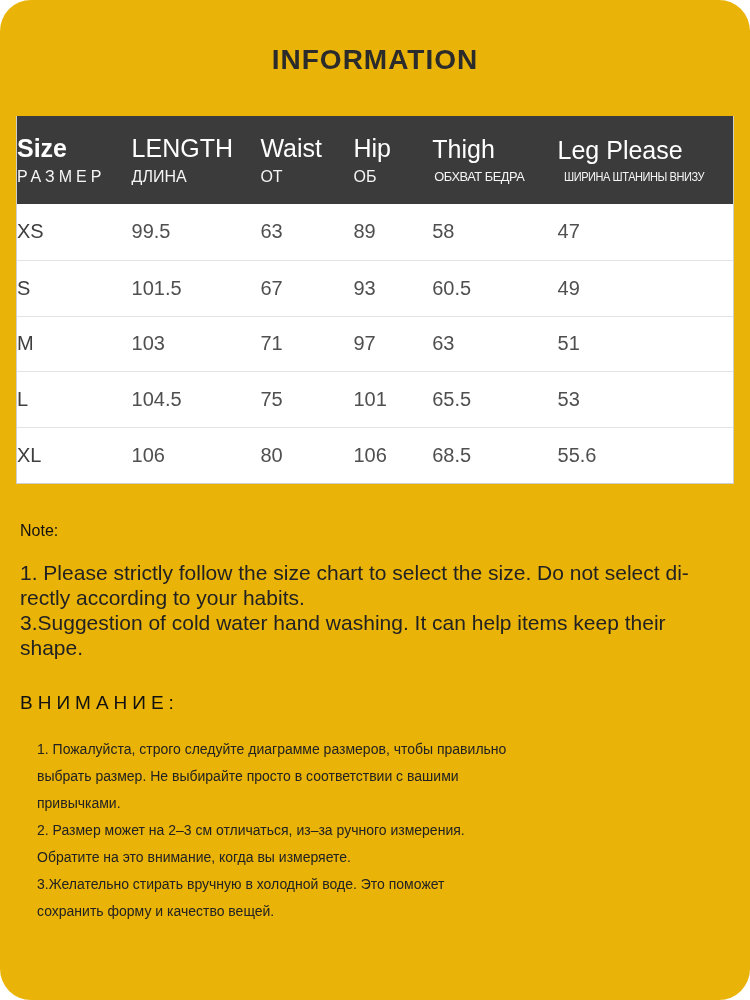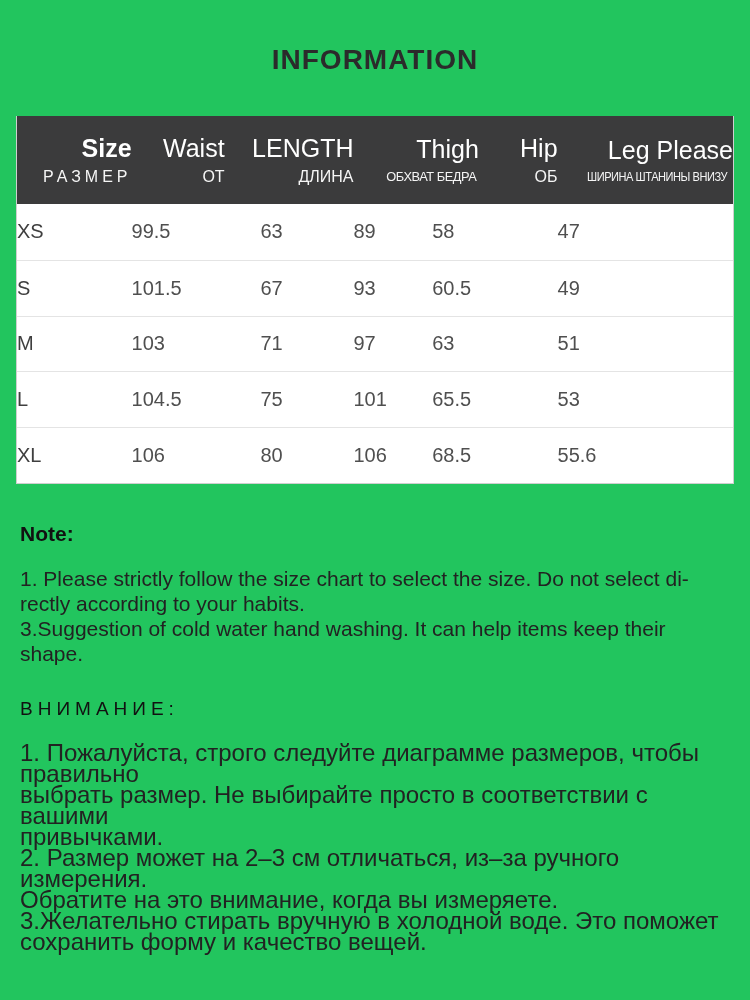--- a/index.html
+++ b/index.html
@@ -5,21 +5,21 @@
   * { margin: 0; padding: 0; box-sizing: border-box; }
   html, body { background: #ffffff; }
   body {
     font-family: "Liberation Sans", sans-serif;
     width: 750px;
     height: 1000px;
     margin: 0 auto;
     color: #222;
     overflow: hidden;
   }
-  .page { width: 750px; height: 1000px; position: relative; background: #22c55e; }
+  .page { width: 750px; height: 1000px; position: relative; background: #eab308; border-radius: 31px; }
 
   
   .page-title {
     text-align: center;
     font-size: 28px;
     font-weight: bold;
     letter-spacing: 1px;
     color: #2b2b2b;
     padding-top: 44px;
   }
@@ -34,21 +34,21 @@
   .thead {
     display: flex;
     background: #3b3b3c;
     color: #ffffff;
     height: 88px;
     align-items: center;
   }
   .th {
     display: flex;
     flex-direction: column;
-    align-items: flex-end;
+    align-items: flex-start;
     justify-content: center;
     text-align: center;
     gap: 7px;
   }
   .th .en { font-size: 25px; line-height: 26px; white-space: nowrap; }
   .th.col-0 .en { font-weight: bold; }
   .th .ru { font-size: 16px; opacity: 0.95; white-space: nowrap; }
   .th.col-0 .ru { letter-spacing: 4px; }
   .th.col-4 .ru { font-size: 13.5px; letter-spacing: -0.5px; transform: scaleX(0.95); }
   .th.col-5 .ru { font-size: 12px; letter-spacing: -0.5px; transform: scaleX(0.92); }
@@ -73,72 +73,73 @@
     font-size: 20px;
     color: #4f4f4f;
     white-space: nowrap;
   }
   .td.size-col { color: #3f3f3f; }
 
   
   .notes { padding: 0 20px; }
   .note-heading-en {
     margin-top: 38px;
-    font-size: 21px;
-    font-weight: bold;
+    font-size: 16px;
+    font-weight: normal;
     color: #111;
   }
   .note-heading-ru {
     margin-top: 32px;
     font-size: 19px;
     font-weight: normal;
     color: #111;
     letter-spacing: 5px;
   }
   .note-body { margin-top: 20px; }
   .note-para {
     font-size: 21px;
     line-height: 25px;
     color: #222;
     white-space: pre-line;
   }
   .note-body-ru { margin-top: 22px; }
   .note-body-ru .note-para {
-    font-size: 24px;
-    line-height: 21px;
+    font-size: 14px;
+    line-height: 27px;
+    margin-left: 17px;
   }
 </style>
 </head>
 <body>
 
 <div class="page">
 
   <h1 class="page-title">INFORMATION</h1>
 
   <div class="size-table">
     <div class="thead">
       <div class="th col-0">
         <div class="en">Size</div>
         <div class="ru">РАЗМЕР</div>
       </div>
+      <div class="th col-1">
+        <div class="en">LENGTH</div>
+        <div class="ru">ДЛИНА</div>
+      </div>
       <div class="th col-2">
         <div class="en">Waist</div>
         <div class="ru">ОТ</div>
       </div>
-      <div class="th col-1">
-        <div class="en">LENGTH</div>
-        <div class="ru">ДЛИНА</div>
+      <div class="th col-3">
+        <div class="en">Hip</div>
+        <div class="ru">ОБ</div>
       </div>
       <div class="th col-4">
         <div class="en">Thigh</div>
         <div class="ru">ОБХВАТ БЕДРА</div>
-      </div>
-      <div class="th col-3">
-        <div class="en">Hip</div>
-        <div class="ru">ОБ</div>
       </div>
       <div class="th col-5">
         <div class="en">Leg Please</div>
         <div class="ru">ШИРИНА ШТАНИНЫ ВНИЗУ</div>
       </div>
     </div>
 
     <div class="tbody">
       <div class="trow">
         <div class="td size-col col-0">XS</div>

